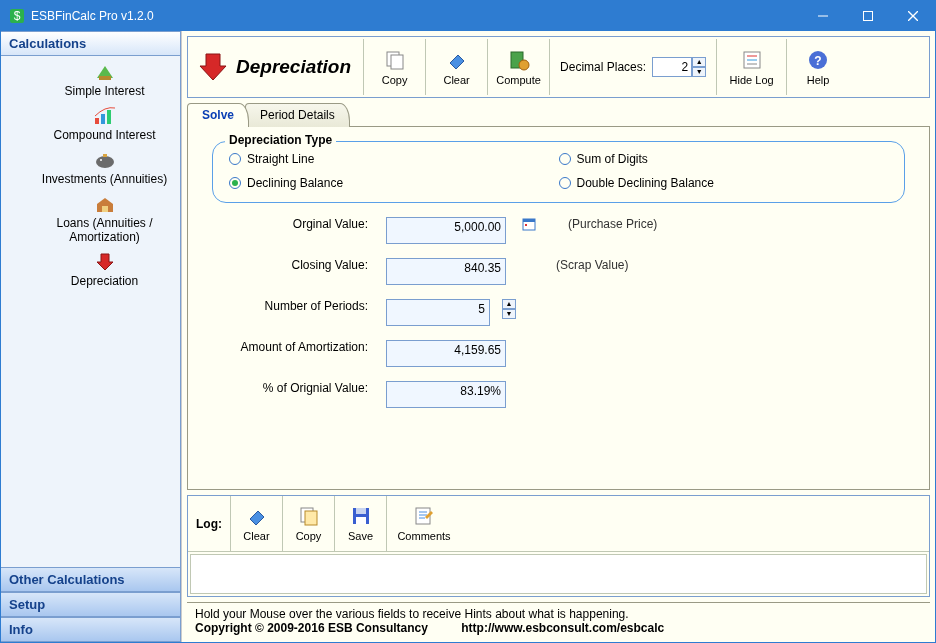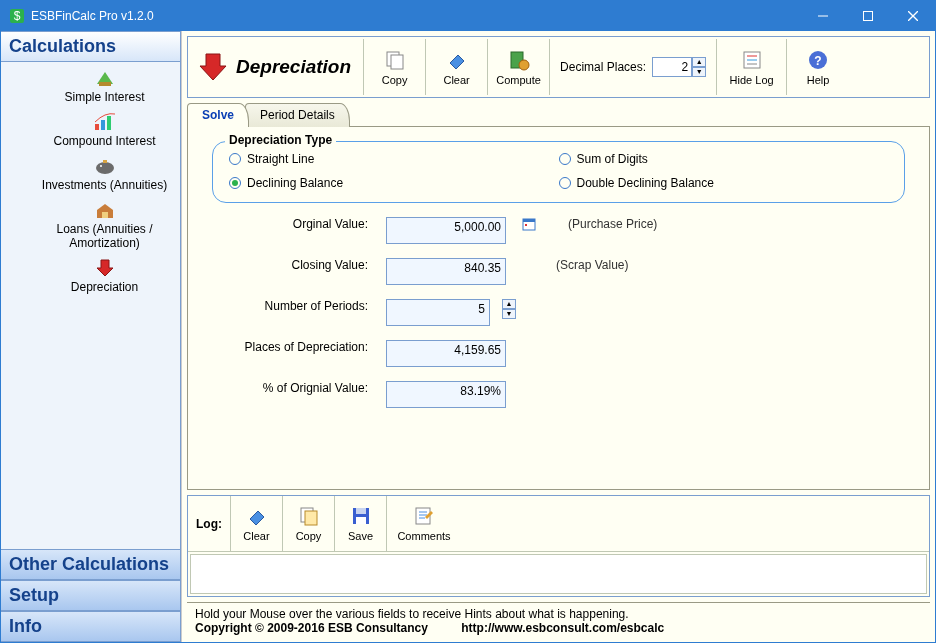--- a/index.html
+++ b/index.html
@@ -8,21 +8,21 @@
 
 .titlebar { height: 30px; background: #2e7cd1; display: flex; align-items: center; color: #fff; }
 .titlebar .app-icon { width: 16px; height: 16px; margin: 0 6px 0 8px; }
 .titlebar .title { flex: 1; font-size: 12px; }
 .titlebar .winbtn { width: 45px; height: 30px; display: flex; align-items: center; justify-content: center; color: #fff; }
 
 .body-row { flex: 1; display: flex; min-height: 0; }
 
 
 .sidebar { width: 180px; background: #eef4fb; border-right: 1px solid #7a9ecf; display: flex; flex-direction: column; }
-.outlook-header { background: linear-gradient(#d7e6f9,#a9c7ef); border: 1px solid #7a9ecf; border-left: none; border-right: none; font-weight: bold; font-size: 18px; padding: 4px 8px; color: #15428b; }
+.outlook-header { background: linear-gradient(#d7e6f9,#a9c7ef); border: 1px solid #7a9ecf; border-left: none; border-right: none; font-weight: bold; font-size: 13px; padding: 4px 8px; color: #15428b; }
 .outlook-header.selected { background: linear-gradient(#fff,#d7e6f9); }
 .nav-items { flex: 1; overflow: auto; padding: 4px 0; margin-left: 28px; }
 .nav-item { text-align: center; padding: 2px 4px 6px; cursor: pointer; }
 .nav-item .icon-wrap { display: flex; justify-content: center; margin-bottom: 2px; }
 .nav-item .label { color: #000; }
 
 
 .main { flex: 1; display: flex; flex-direction: column; background: #fffff3; border-left: 1px solid #ccc; }
 .toolbar-wrap { margin: 5px; border: 1px solid #7a9ecf; background: #fffff3; }
 .toolbar { display: flex; align-items: stretch; padding: 2px; gap: 0; height: 60px; }
@@ -278,21 +278,21 @@
           </div>
           <div class="frow">
             <div class="flabel">Number of Periods:</div>
             <div class="rofield" style="width:104px">5</div>
             <div class="spinbtns" style="margin-left:0">
               <div>▲</div>
               <div>▼</div>
             </div>
           </div>
           <div class="frow">
-            <div class="flabel">Places of Depreciation:</div>
+            <div class="flabel">Amount of Amortization:</div>
             <div class="rofield">4,159.65</div>
           </div>
           <div class="frow">
             <div class="flabel">% of Orignial Value:</div>
             <div class="rofield">83.19%</div>
           </div>
         </div>
 
       </div>
     </div>

